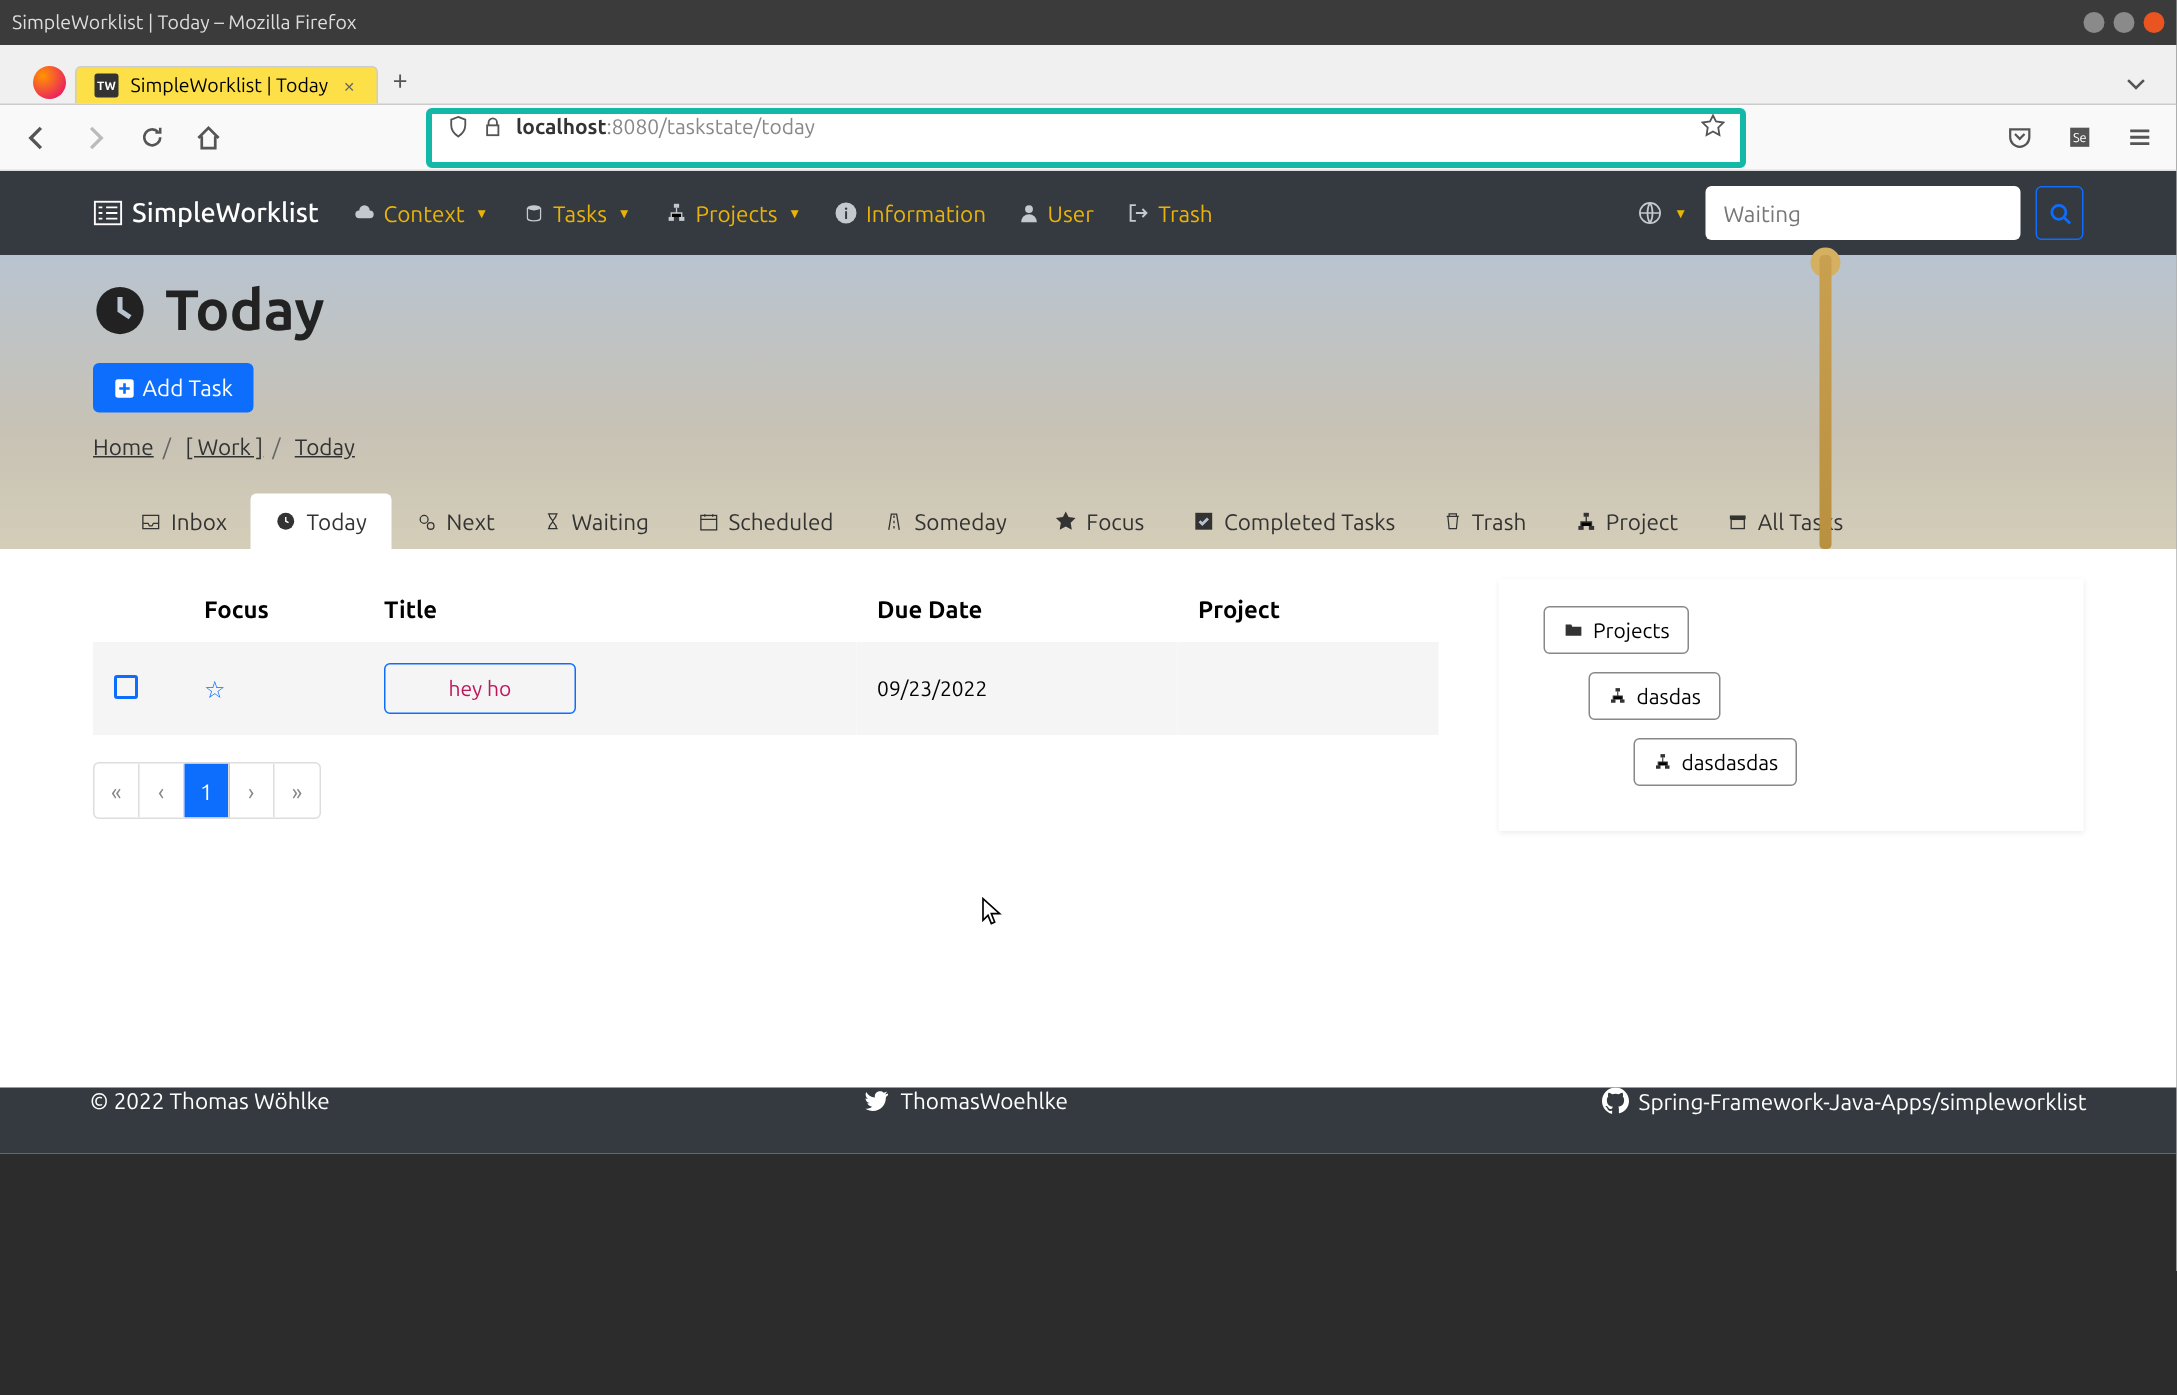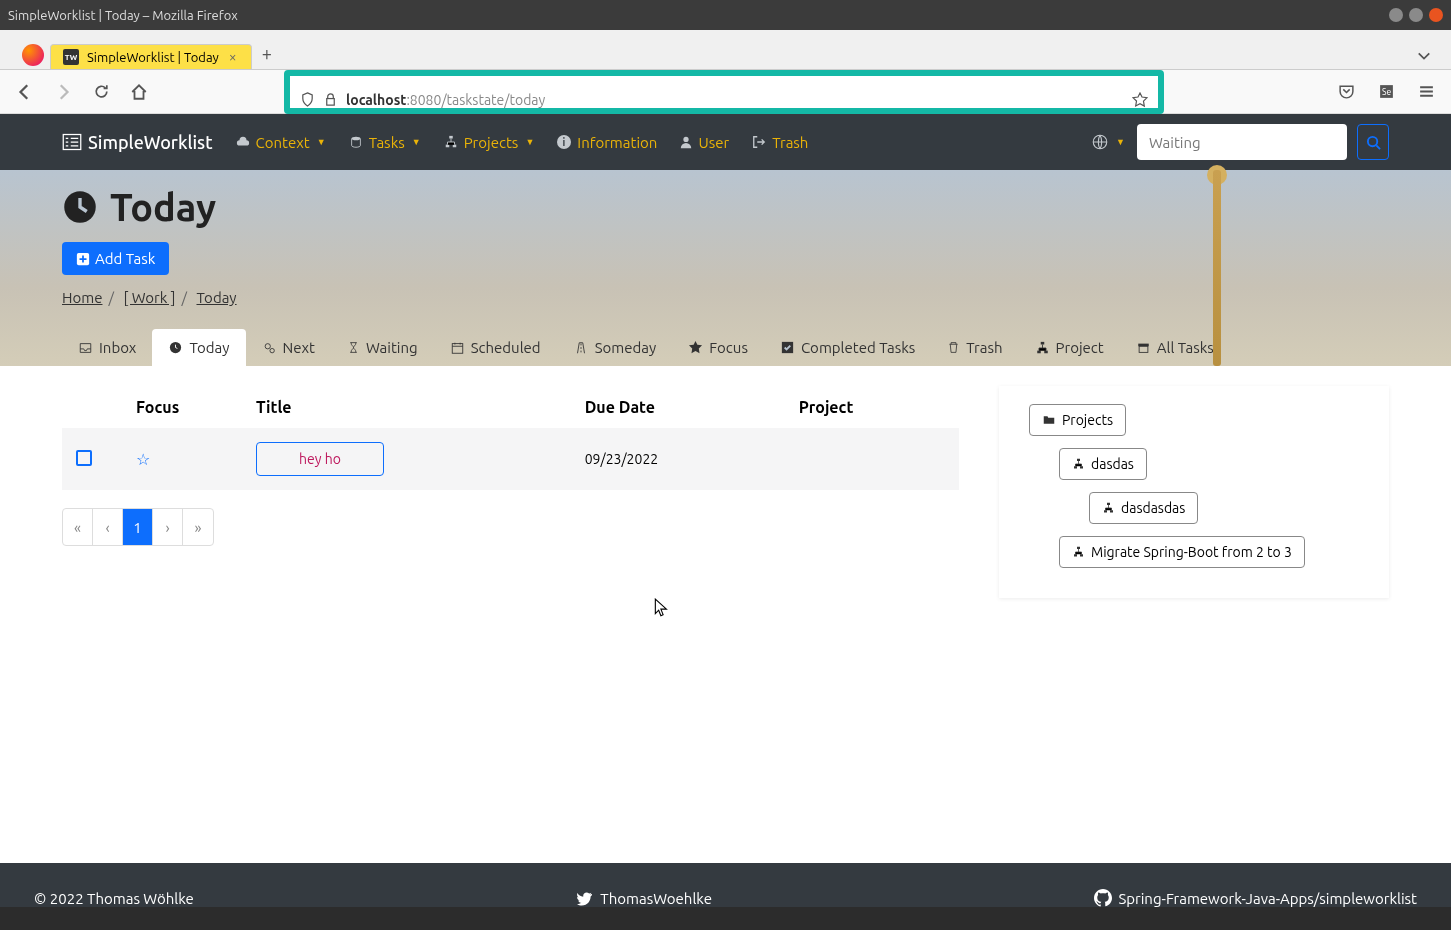--- a/index.html
+++ b/index.html
@@ -20,27 +20,27 @@
 .tab-favicon { width: 16px; height: 16px; background: #333; border-radius: 2px; display:flex; align-items:center; justify-content:center; color:#fff; font-size:8px; font-weight:bold; }
 .tab-close { color: #666; font-size: 14px; cursor: pointer; padding: 0 2px; }
 .newtab { padding: 6px 10px; font-size: 18px; color: #555; cursor: pointer; }
 .tabbar-right { margin-left: auto; padding: 6px 10px; }
 .ff-icon-placeholder { position: absolute; left: 22px; top: 44px; width: 22px; height: 22px; border-radius: 50%; background: radial-gradient(circle at 30% 30%, #ff9500, #e6007a); }
 
 
 .navbar-ff { background: #f9f9f9; height: 44px; display: flex; align-items: center; padding: 0 12px; gap: 12px; border-bottom: 1px solid #ddd; }
 .nav-btn { width: 26px; height: 26px; display: flex; align-items: center; justify-content: center; color: #555; cursor: pointer; font-size: 16px; }
 .nav-btn.disabled { color: #bbb; }
-.urlbar { flex: 1; max-width: 880px; background: #fff; border: 6px solid #14b8a6; border-radius: 4px; height: 32px; display: flex; align-items: flex-start; padding: 16px 10px; gap: 8px; margin-left: 120px; }
+.urlbar { flex: 1; max-width: 880px; background: #fff; border: 4px solid #14b8a6; border-radius: 4px; height: 32px; display: flex; align-items: flex-end; padding: 16px 10px; gap: 8px; margin-left: 120px; }
 .urlbar-text { flex: 1; font-size: 14px; color: #333; }
 .urlbar-text .dim { color: #888; }
 .nav-right { display: flex; gap: 14px; margin-left: auto; }
 
 
-.app { background: #fff; height: 793px; display: flex; flex-direction: column; }
+.app { background: #fff; height: 655px; display: flex; flex-direction: column; }
 
 
 .app-nav { background: #343a40; color: #fff; height: 56px; display: flex; align-items: center; padding: 0 62px; gap: 2px; }
 .brand { display: flex; align-items: center; gap: 6px; font-size: 18px; font-weight: 500; margin-right: 10px; }
 .nav-link { color: #eab308; padding: 8px 10px; display: flex; align-items: center; gap: 5px; cursor: pointer; font-size: 15px; }
 .caret { font-size: 9px; margin-left: 2px; }
 .nav-spacer { flex: 1; }
 .search-box { background: #fff; border-radius: 4px; height: 36px; width: 210px; padding: 0 12px; font-size: 15px; color: #555; display: flex; align-items: center; }
 .search-btn { border: 1px solid #0d6efd; color: #0d6efd; width: 32px; height: 36px; border-radius: 4px; display: flex; align-items: center; justify-content: center; margin-left: 8px; cursor: pointer; }
 
@@ -49,21 +49,21 @@
 .banner::after { content:''; position:absolute; right:230px; top:0; bottom:0; width:8px; background: linear-gradient(180deg, #c9a050, #b89040); border-radius: 3px; }
 .banner::before { content:''; position:absolute; right:224px; top:-5px; width:20px; height:20px; background:#d4b060; border-radius:50%; }
 .page-title { display: flex; align-items: center; gap: 12px; font-size: 38px; font-weight: 600; color: #222; }
 .clock-icon-lg { width: 36px; height: 36px; }
 .add-task-btn { background: #0d6efd; color: #fff; border-radius: 4px; padding: 8px 14px; display: inline-flex; align-items: center; gap: 5px; font-size: 15px; margin-top: 14px; cursor: pointer; }
 .breadcrumb { margin-top: 14px; font-size: 15px; color: #333; }
 .breadcrumb a { color: #333; text-decoration: underline; }
 .breadcrumb .sep { margin: 0 6px; color: #666; }
 
 
-.tabs { display: flex; padding: 0 62px; position: absolute; bottom: 0; left:0; right:0; }
+.tabs { display: flex; padding: 0 62px; position: absolute; bottom: 0; left:15px; right:0; }
 .tab-item { padding: 10px 16px; color: #333; font-size: 15px; display: flex; align-items: center; gap: 6px; cursor: pointer; border-radius: 4px 4px 0 0; }
 .tab-item.active { background: #fff; }
 
 
 .content { flex: 1; padding: 20px 62px; background: #fff; display: flex; gap: 40px; align-items: flex-start; }
 .main-col { flex: 1; }
 .side-col { width: 390px; background: #fff; padding: 18px 30px; box-shadow: 0 1px 4px rgba(0,0,0,0.08); }
 
 table { width: 100%; border-collapse: collapse; }
 th { text-align: left; padding: 12px 14px; font-size: 16px; font-weight: 700; }
@@ -78,21 +78,21 @@
 .page-btn { width: 30px; height: 36px; display: flex; align-items: center; justify-content: center; border-right: 1px solid #ddd; color: #888; cursor: pointer; }
 .page-btn:last-child { border-right: none; }
 .page-btn.active { background: #0d6efd; color: #fff; }
 .entries-text { margin-left: auto; margin-right: auto; display: flex; align-items: center; gap: 6px; }
 select { padding: 2px 4px; font-size: 14px; }
 
 .proj-btn { border: 1px solid #888; border-radius: 4px; padding: 7px 12px; font-size: 14px; display: inline-flex; align-items: center; gap: 6px; cursor: pointer; margin-bottom: 12px; }
 .proj-indent-1 { margin-left: 30px; }
 .proj-indent-2 { margin-left: 60px; }
 
-.footer { background: #343a40; color: #fff; height: 44px; display: flex; align-items: flex-end; padding: 0 34px; font-size: 15px; }
+.footer { background: #343a40; color: #fff; height: 44px; display: flex; align-items: flex-start; padding: 0 60px; font-size: 15px; }
 .footer-center { margin-left: auto; display:flex; align-items:center; gap:6px;}
 .footer-right { margin-left: auto; display:flex; align-items:center; gap:6px;}
 
 svg { display: block; }
 .cursor { position: absolute; left: 654px; top: 598px; font-size: 18px; color: #000; pointer-events: none; }
 </style>
 </head>
 <body>
 
 <div class="titlebar">
@@ -398,29 +398,20 @@
           </span></div>
       <div class="proj-indent-2"><span class="proj-btn">
             <svg width="13" height="12" viewBox="0 0 16 16">
               <rect x="6" y="1" width="4" height="3" fill="#333"></rect>
               <rect x="2" y="11" width="4" height="3" fill="#333"></rect>
               <rect x="10" y="11" width="4" height="3" fill="#333"></rect>
               <path d="M8 4v4M4 11V8h8v3" stroke="#333"></path>
             </svg>
             <span>dasdasdas</span>
           </span></div>
-      <div class="proj-indent-1"><span class="proj-btn">
-            <svg width="13" height="12" viewBox="0 0 16 16">
-              <rect x="6" y="1" width="4" height="3" fill="#333"></rect>
-              <rect x="2" y="11" width="4" height="3" fill="#333"></rect>
-              <rect x="10" y="11" width="4" height="3" fill="#333"></rect>
-              <path d="M8 4v4M4 11V8h8v3" stroke="#333"></path>
-            </svg>
-            <span>Migrate Spring-Boot from 2 to 3</span>
-          </span></div>
     </div>
   </div>
 
   <div class="footer">
     <span>© 2022 Thomas Wöhlke</span>
     <span class="footer-center">
         <svg width="18" height="16" viewBox="0 0 16 16">
           <path d="M15 3c-.5.3-1.5.5-2 .5.7-.5 1-1 1.3-1.8-.7.4-1.4.7-2.2.8C11.5 1.8 10.6 1.5 9.6 1.5c-1.9 0-3.4 1.5-3.4 3.4 0 .3 0 .5.1.8C3.5 5.5 1.5 4 .5 2c-.3.5-.4 1-.4 1.7 0 1.2.6 2.2 1.5 2.8-.6 0-1.1-.2-1.6-.4 0 1.6 1.2 3 2.7 3.3-.3.1-.6.1-.9.1-.2 0-.4 0-.6-.1.4 1.4 1.7 2.3 3.2 2.4C3.2 12.7 1.7 13.2 0 13.2c1.4.9 3 1.4 4.8 1.4 5.7 0 8.8-4.7 8.8-8.8v-.4c.6-.4 1.1-1 1.4-1.4z" fill="#fff"></path>
         </svg>
         <span>ThomasWoehlke</span>

